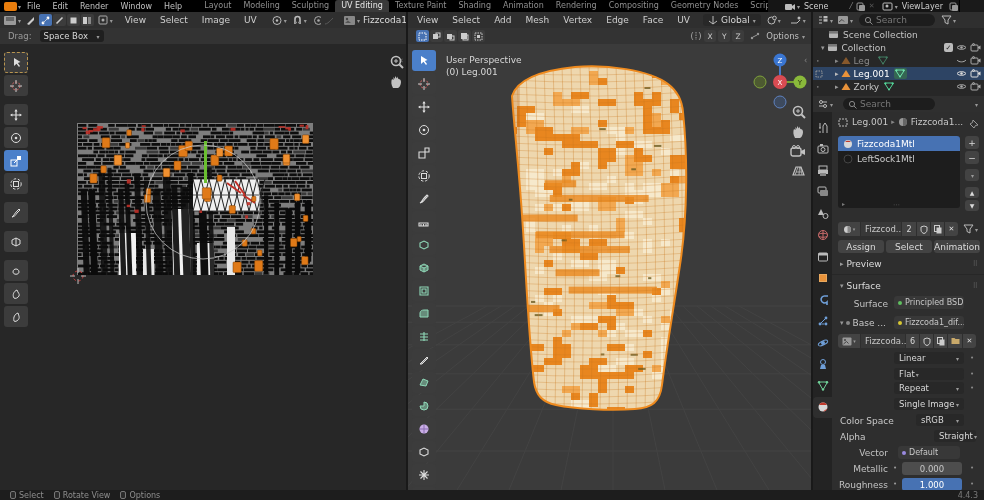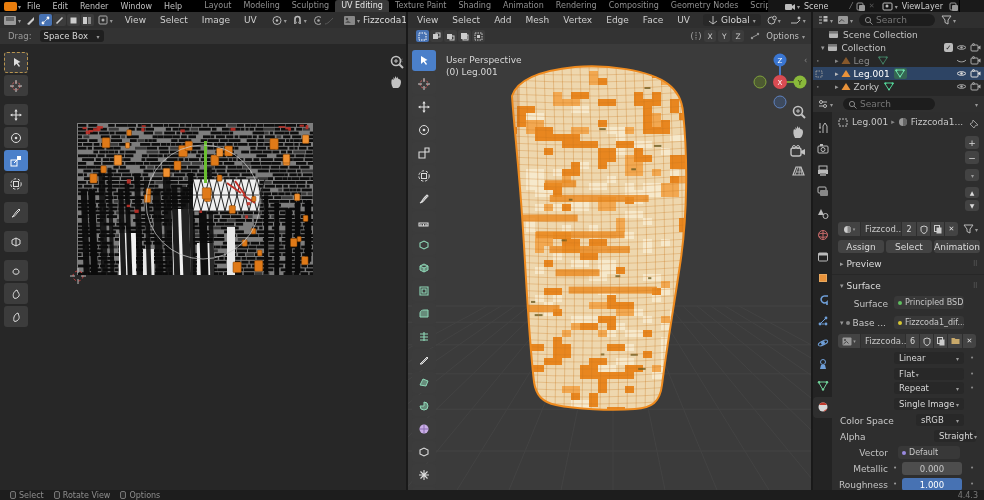--- a/index.html
+++ b/index.html
@@ -2198,20 +2198,37 @@
       <svg width="10" height="10">
           <circle cx="5" cy="5" r="4" fill="#999"></circle>
           <path d="M5 1 a4 4 0 0 1 0 8z" fill="#666"></path>
         </svg>
       <span style="margin-left:3px">Fizzcoda1...</span>
     </div>
     <svg class="abs" style="right:5px;top:7px" width="10" height="10">
         <path d="M4 1 L9 6 L6.5 6.5 L5 9 L1 5 L3.5 3.5z" fill="none" stroke="#999"></path>
       </svg>
 
+    <div class="abs" style="left:6px;top:24px;width:122px;height:72px;background:#1d1d1d;border-radius:3px">
+      <div style="height:15px;background:#4772b3;border-radius:3px 3px 0 0;display:flex;align-items:center;color:#fff">
+        <svg width="10" height="10" style="margin:0 4px 0 5px">
+            <circle cx="5" cy="5" r="4" fill="#d8d8d8"></circle>
+            <path d="M2 3 a4 4 0 0 1 6 0" fill="#c0392b"></path>
+          </svg>
+        <span>Fizzcoda1Mtl</span>
+      </div>
+      <div style="height:15px;display:flex;align-items:center;color:#ccc">
+        <svg width="10" height="10" style="margin:0 4px 0 5px">
+            <circle cx="5" cy="5" r="4" fill="#1a1a1a" stroke="#444"></circle>
+          </svg>
+        <span>LeftSock1Mtl</span>
+      </div>
+      <span style="position:absolute;left:4px;bottom:1px;color:#777;font-size:6px">▸</span>
+      <span style="position:absolute;left:55px;bottom:-1px;color:#666;font-size:7px;letter-spacing:1px">⋯</span>
+    </div>
     <div class="abs" style="left:133px;top:24px;display:flex;flex-direction:column;gap:2px">
       <div class="pbtn" style="width:14px;height:13px">+</div>
       <div class="pbtn" style="width:14px;height:13px">−</div>
       <div class="pbtn" style="width:14px;height:12px;margin-top:3px">
           <span class="caret">▾</span>
         </div>
       <div class="pbtn" style="width:14px;height:11px;margin-top:4px">
           <span style="font-size:6px">▲</span>
         </div>
       <div class="pbtn" style="width:14px;height:11px">

